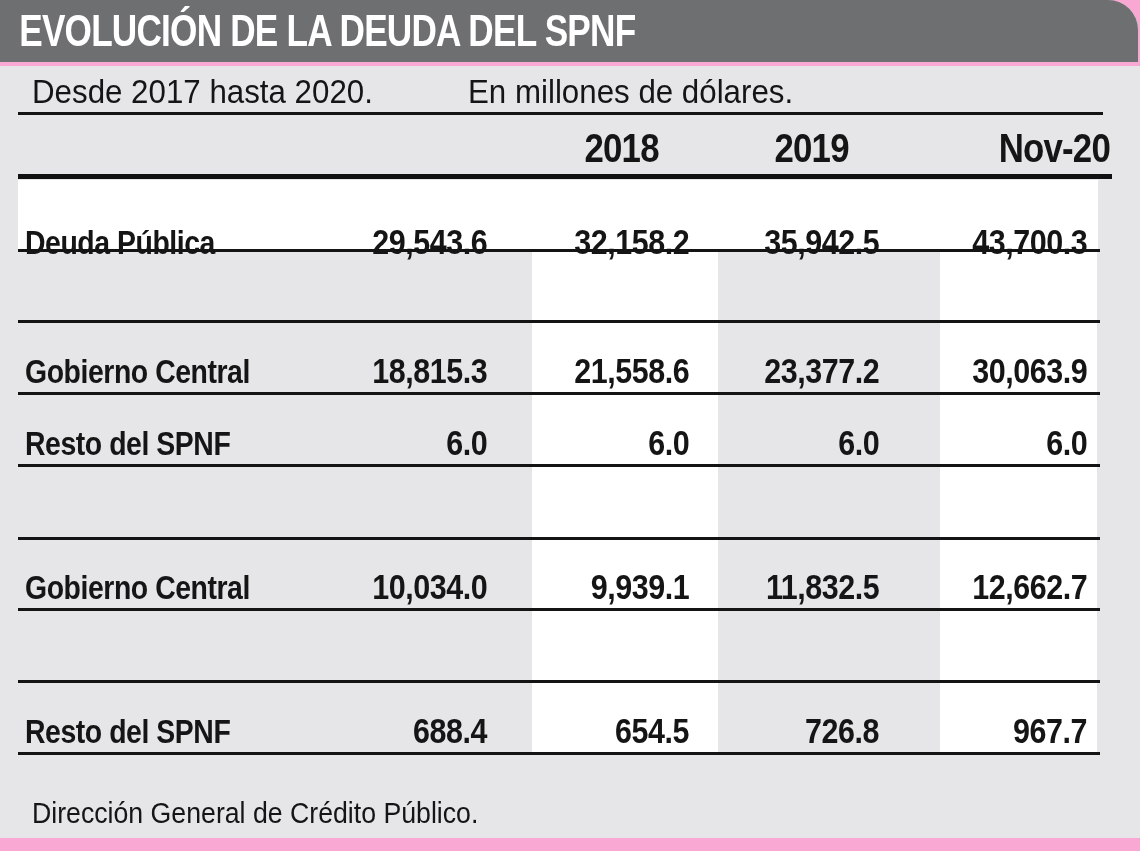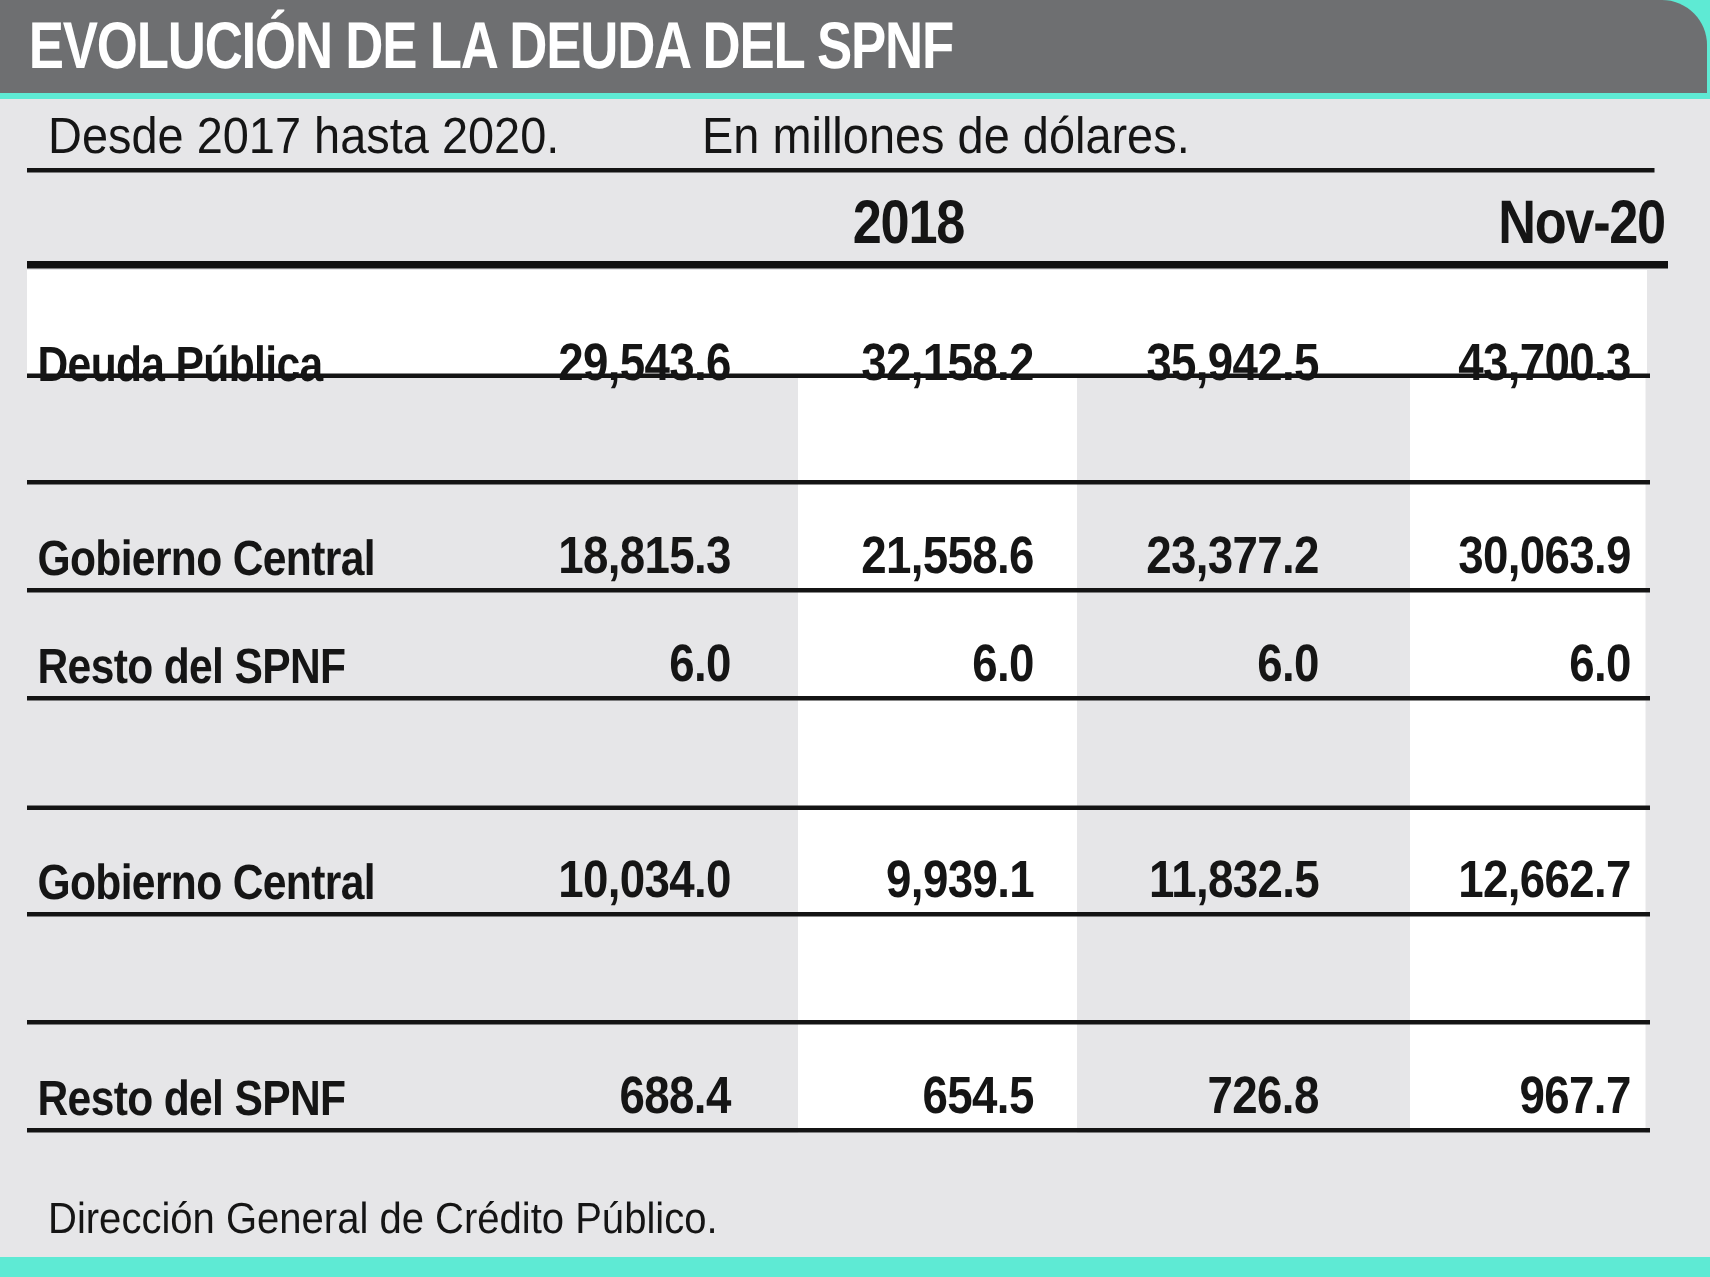--- a/index.html
+++ b/index.html
@@ -1,19 +1,19 @@
 <!DOCTYPE html>
 <html><head>
 <meta charset="utf-8">
 <style>
   html,body{margin:0;padding:0;background:#ffffff;}
   .graphic{
     position:relative;
     width:1140px;height:851px;
-    background:#5eead4;
+    background:#f9a8d4;
     overflow:hidden;
     font-family:"Liberation Sans", sans-serif;
     color:#151515;
   }
   
   .header-bar{
     position:absolute;top:0;left:0;width:1138px;height:62px;
     background:#6e6f71;
     border-top-right-radius:30px;
     display:flex;align-items:center;
@@ -42,21 +42,21 @@
   
   .colhead{
     position:absolute;top:128px;width:200px;height:44px;
     display:flex;align-items:flex-end;justify-content:center;
   }
   .colhead span{
     display:inline-block;font-size:41px;font-weight:bold;white-space:nowrap;
     letter-spacing:-1px;
     transform:scaleX(0.85);transform-origin:center bottom;
   }
-  .ch1{left:312px;} .ch2{left:506px;} .ch3{left:712px;} .ch4{left:920px;justify-content:flex-end;}
+  .ch1{left:312px;} .ch2{left:522px;} .ch3{left:712px;} .ch4{left:920px;justify-content:flex-end;}
   .header-line{position:absolute;top:174px;left:18px;width:1094px;height:5px;background:#111111;}
   
   .white-row1{position:absolute;top:180px;left:18px;width:1080px;height:70px;background:#ffffff;}
   .band-a{position:absolute;top:180px;left:532px;width:186px;height:575px;background:#ffffff;}
   .band-b{position:absolute;top:180px;left:940px;width:157px;height:575px;background:#ffffff;}
   
   .rline{position:absolute;left:18px;width:1082px;height:3px;background:#141414;}
   
   .row{position:absolute;left:0;width:1140px;height:46px;}
   .lbl{
@@ -88,20 +88,23 @@
   </div>
 
   <div class="panel"></div>
 
   <span class="subtitle-period">Desde 2017 hasta 2020.</span>
   <span class="subtitle-units">En millones de dólares.</span>
   <div class="subtitle-line"></div>
 
   <div class="colhead ch2">
       <span>2018</span>
+    </div>
+  <div class="colhead ch3">
+      <span>2019</span>
     </div>
   <div class="colhead ch4">
       <span>Nov-20</span>
     </div>
   <div class="header-line"></div>
 
   <div class="white-row1"></div>
   <div class="band-a"></div>
   <div class="band-b"></div>
 

